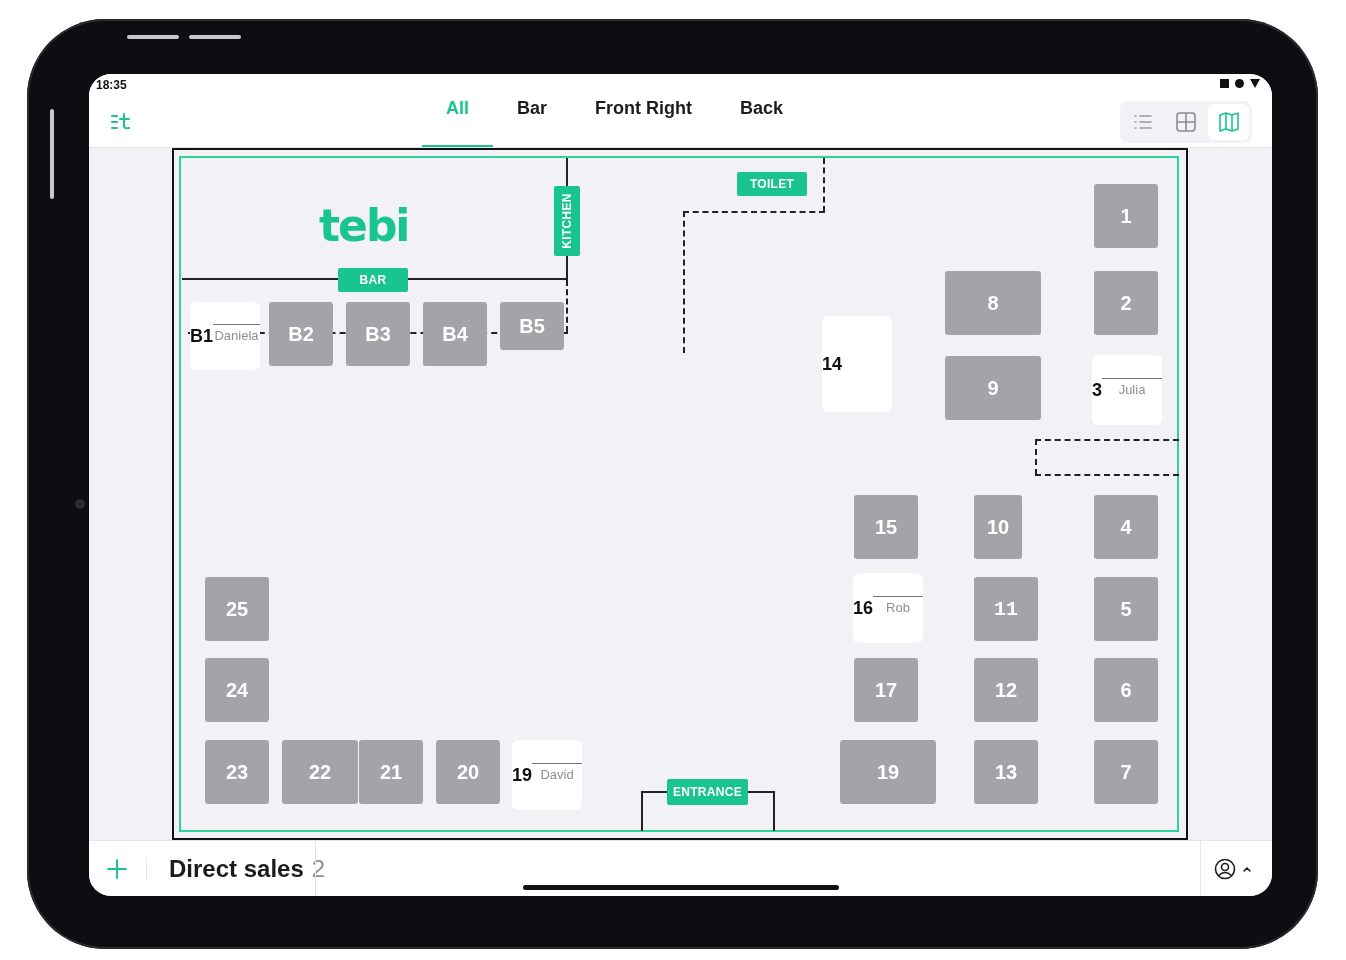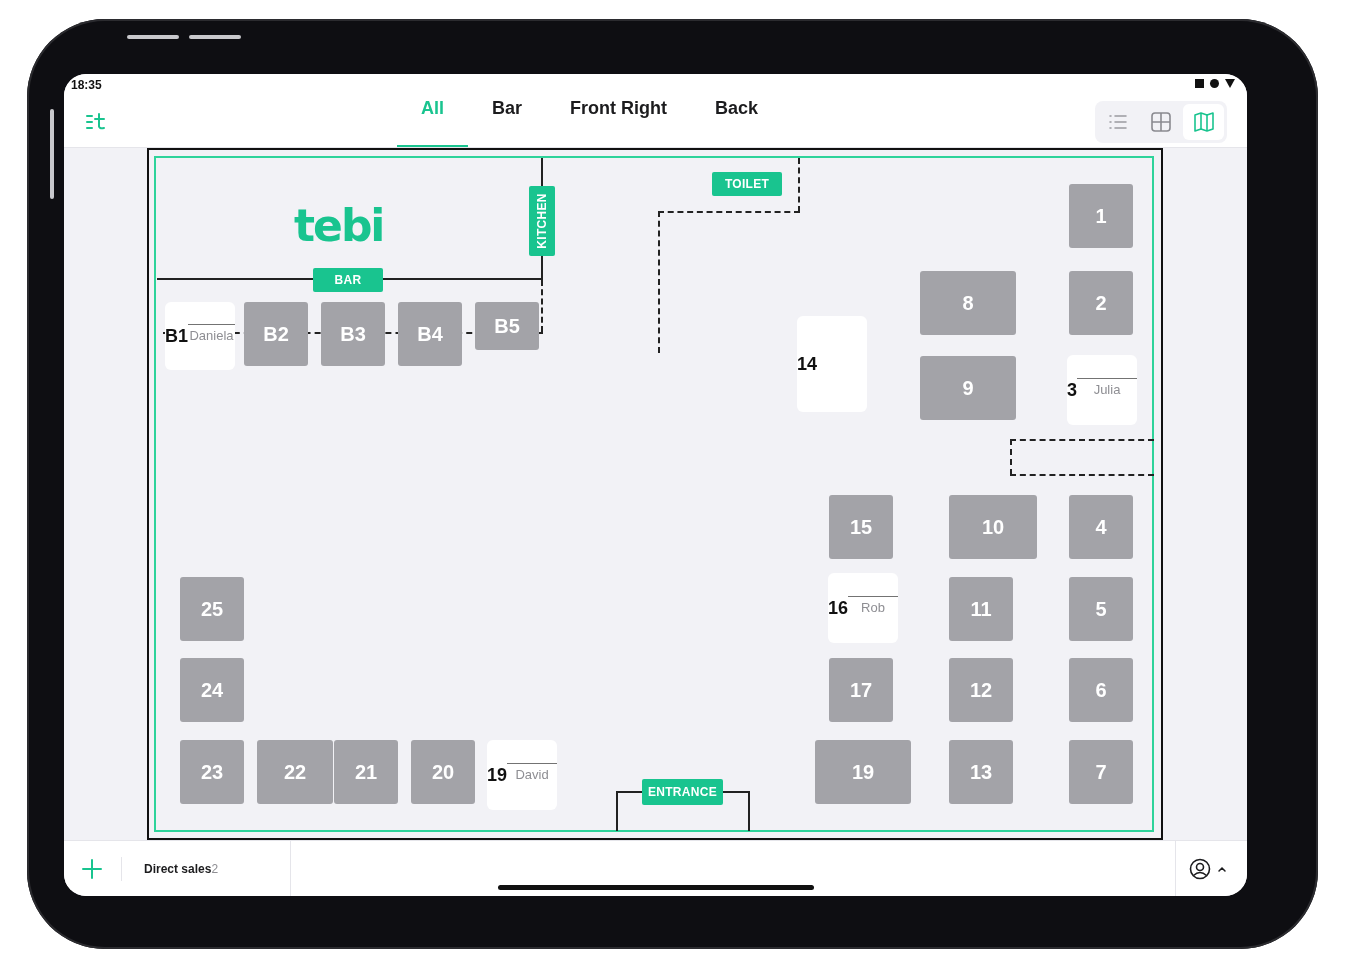--- a/index.html
+++ b/index.html
@@ -9,21 +9,21 @@
   .device {
     position: absolute; left: 27px; top: 19px; width: 1291px; height: 930px;
     background: #0e0e12; border-radius: 78px;
     box-shadow: 0 0 0 2px #2b2b2f inset;
   }
   .btn-top { position: absolute; top: 16px; height: 4px; width: 52px; background: #c8c8cc; border-radius: 2px; }
   .btn-side { position: absolute; left: 23px; top: 90px; width: 4px; height: 90px; background: #c8c8cc; border-radius: 2px; }
   .camera { position: absolute; left: 48px; top: 480px; width: 10px; height: 10px; border-radius: 50%; background: #2a2a30; }
 
   .screen {
-    position: absolute; left: 64px; top: 74px; width: 1183px; height: 822px;
+    position: absolute; left: 89px; top: 74px; width: 1183px; height: 822px;
     background: #f2f2f6; border-radius: 22px; overflow: hidden;
   }
 
   .statusbar { position: absolute; left: 0; top: 0; width: 100%; height: 24px; background: #fff; }
   .statusbar .time { position: absolute; left: 7px; top: 4px; font-size: 12px; font-weight: 700; color: #111; }
   .statusbar .sysicons { position: absolute; right: 12px; top: 5px; display: flex; gap: 6px; align-items: center; }
   .sq { width: 9px; height: 9px; background: #111; }
   .dot { width: 9px; height: 9px; background: #111; border-radius: 50%; }
   .tri { width: 0; height: 0; border-left: 5px solid transparent; border-right: 5px solid transparent; border-top: 9px solid #111; }
 
@@ -48,21 +48,21 @@
 
   .wall { position: absolute; background: #222; }
   .dash-h { position: absolute; height: 0; border-top: 2px dashed #222; }
   .dash-v { position: absolute; width: 0; border-left: 2px dashed #222; }
 
   .logo { position: absolute; font-size: 44px; font-weight: 900; color: #19c48f; letter-spacing: -2px; font-family: "DejaVu Sans", sans-serif; }
 
   .bottombar { position: absolute; left: 0; top: 766px; width: 100%; height: 56px; background: #fff; border-top: 1px solid #e5e5ea; }
   .add-btn { position: absolute; left: 14px; top: 14px; width: 28px; height: 28px; cursor: pointer; }
   .sep1 { position: absolute; left: 57px; top: 16px; width: 1px; height: 24px; background: #e5e5ea; }
-  .ds-tab { position: absolute; left: 80px; top: 0; height: 56px; display: flex; align-items: center; font-size: 12px; cursor: pointer; }
+  .ds-tab { position: absolute; left: 80px; top: 0; height: 56px; display: flex; align-items: center; gap: 8px; font-size: 24px; cursor: pointer; }
   .ds-tab .lbl { font-weight: 700; color: #1c1c1e; }
   .ds-tab .cnt { color: #8e8e93; }
   .sep2 { position: absolute; left: 226px; top: 0; width: 1px; height: 56px; background: #e5e5ea; }
   .sep3 { position: absolute; left: 1111px; top: 0; width: 1px; height: 56px; background: #e5e5ea; }
   .user-btn { position: absolute; left: 1125px; top: 14px; width: 46px; height: 28px; display: flex; align-items: center; gap: 6px; cursor: pointer; }
   .home-ind { position: absolute; left: 434px; top: 44px; width: 316px; height: 5px; background: #111; border-radius: 3px; }
 </style>
 </head>
 <body>
 
@@ -222,24 +222,24 @@
         <span>7</span>
       </div>
 
     <div class="tbl" style="left:771px; top:121px; width:96px; height:64px;">
         <span>8</span>
       </div>
     <div class="tbl" style="left:771px; top:206px; width:96px; height:64px;">
         <span>9</span>
       </div>
 
-    <div class="tbl" style="left:800px; top:345px; width:88px; height:64px;">
+    <div class="tbl" style="left:800px; top:345px; width:48px; height:64px;">
         <span>10</span>
       </div>
-    <div class="tbl" style="left:800px; top:427px; width:64px; height:64px;">
+    <div class="tbl" style="left:800px; top:427px; width:64px; height:64px;font-family:Liberation Mono, monospace;">
         <span>11</span>
       </div>
     <div class="tbl" style="left:800px; top:508px; width:64px; height:64px;">
         <span>12</span>
       </div>
     <div class="tbl" style="left:800px; top:590px; width:64px; height:64px;">
         <span>13</span>
       </div>
 
     <div class="tbl open" style="left:648px; top:166px; width:70px; height:96px;">

